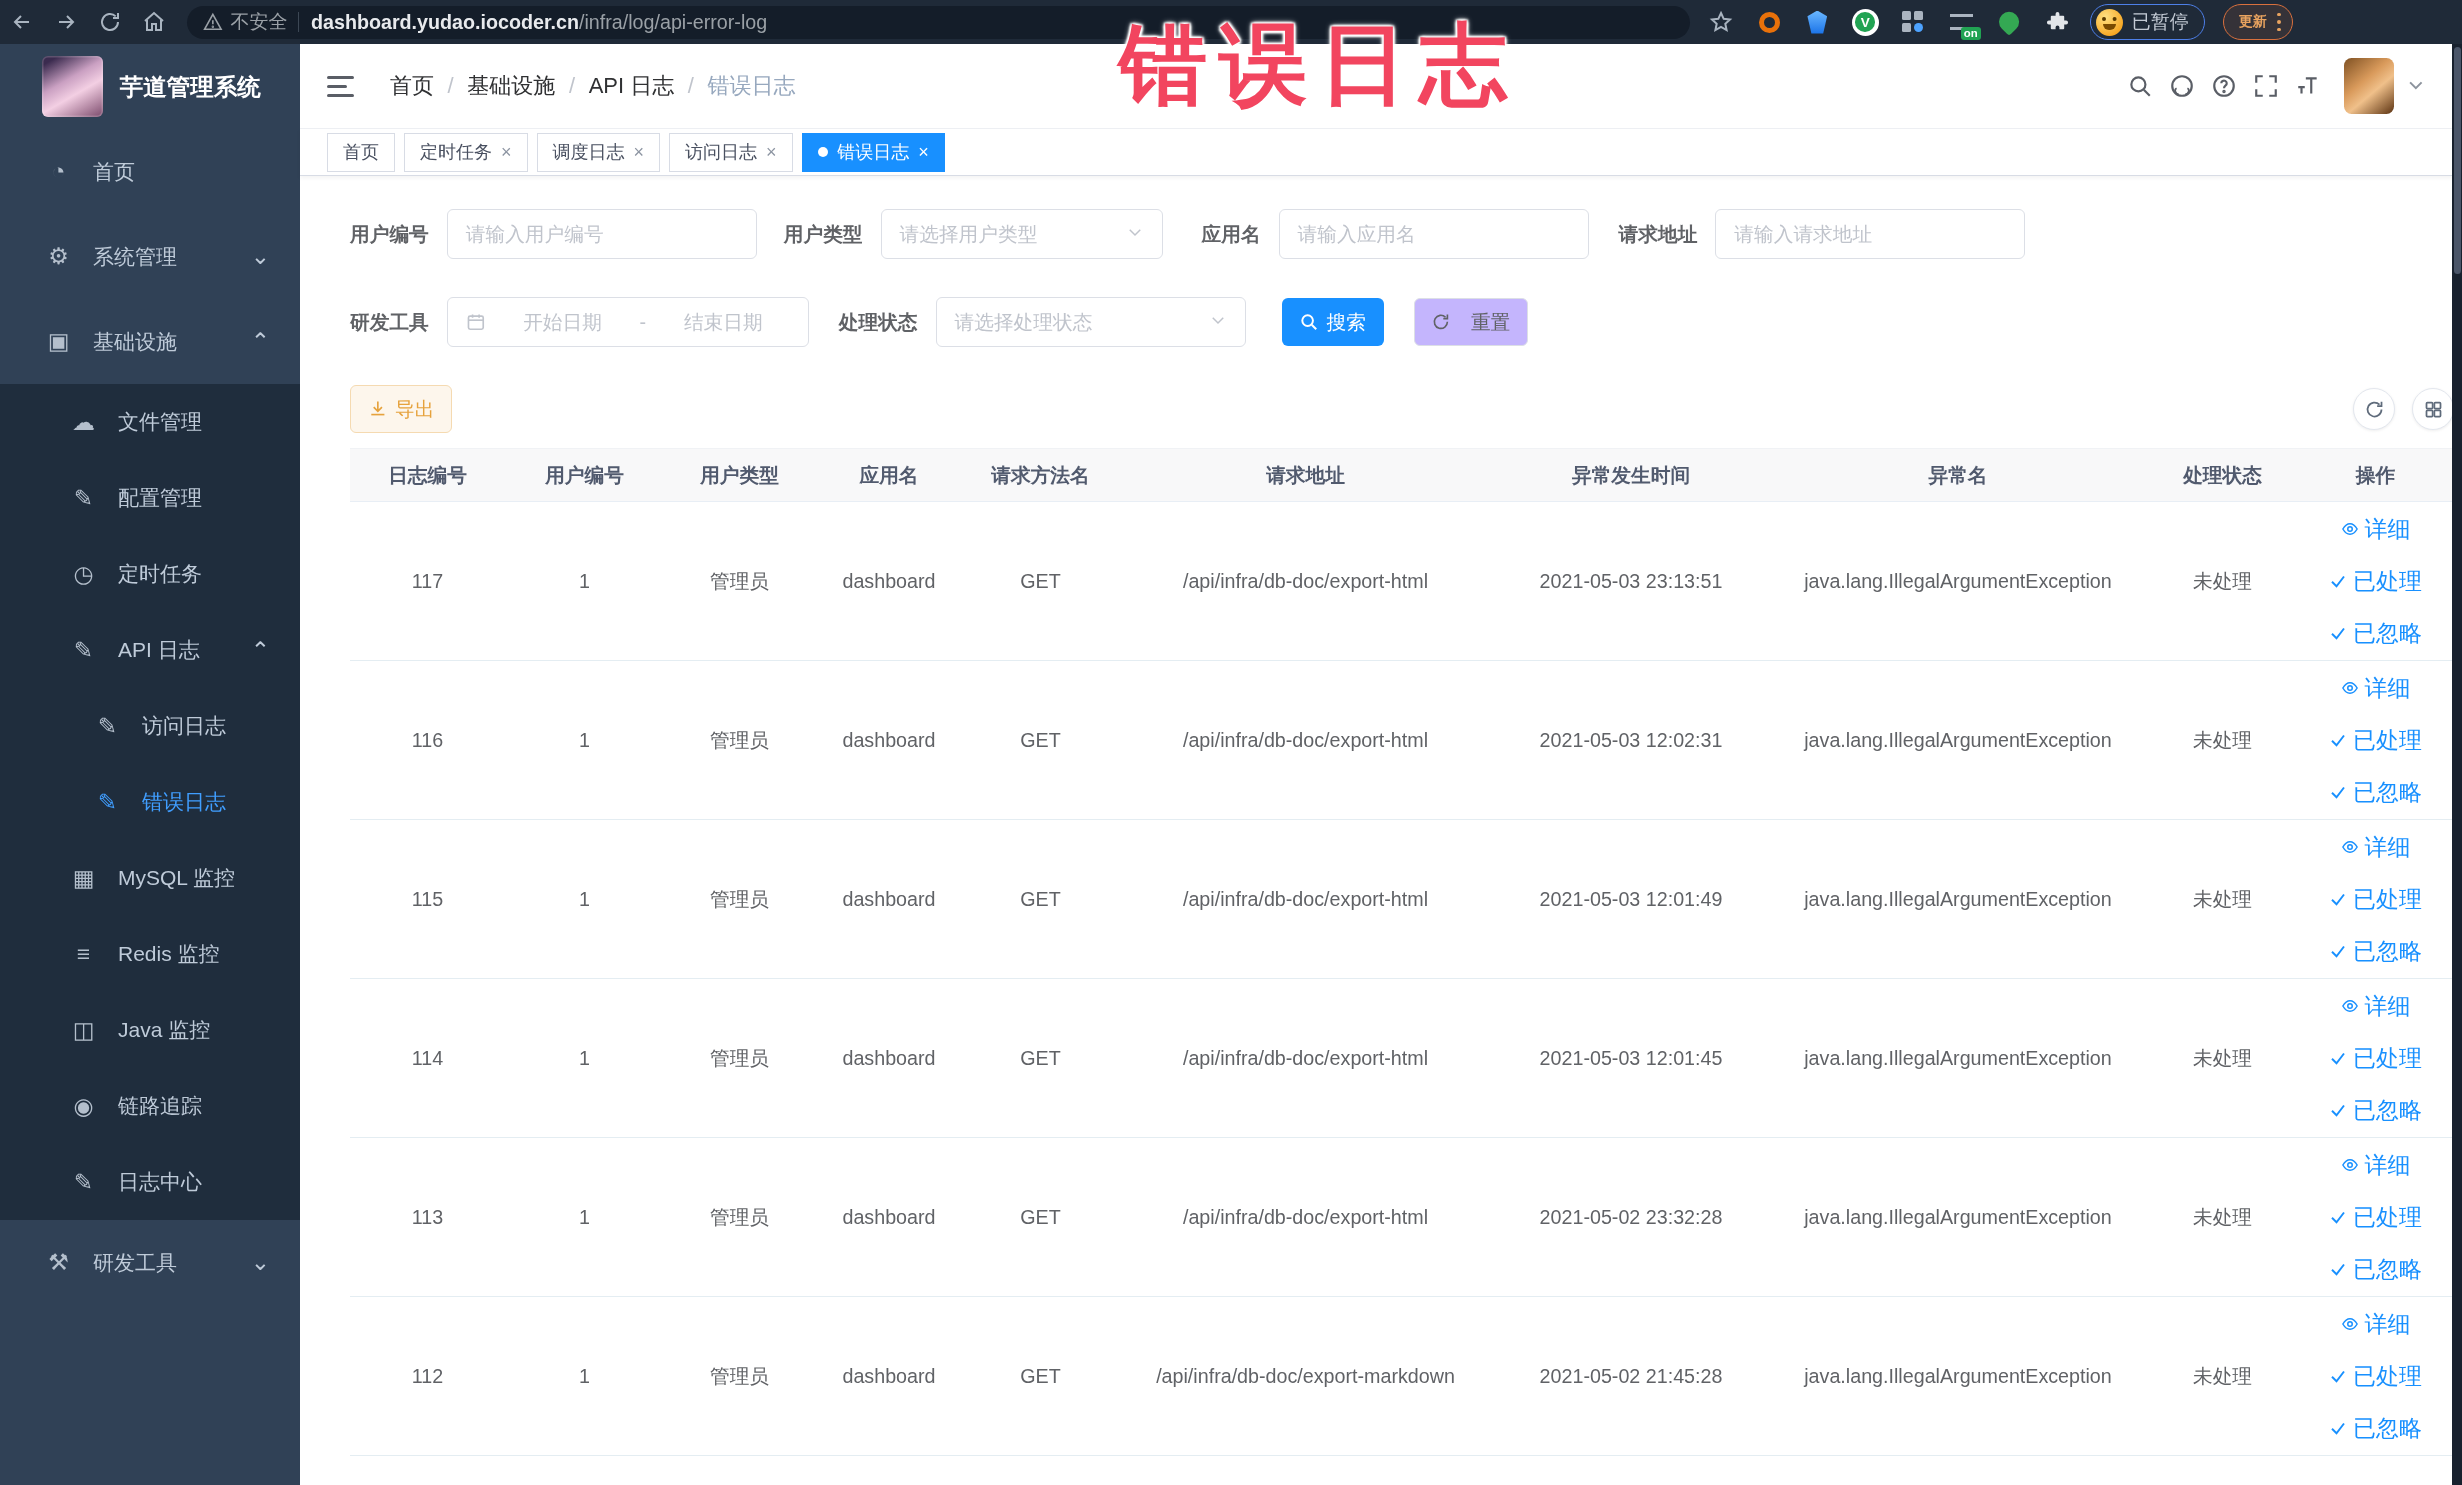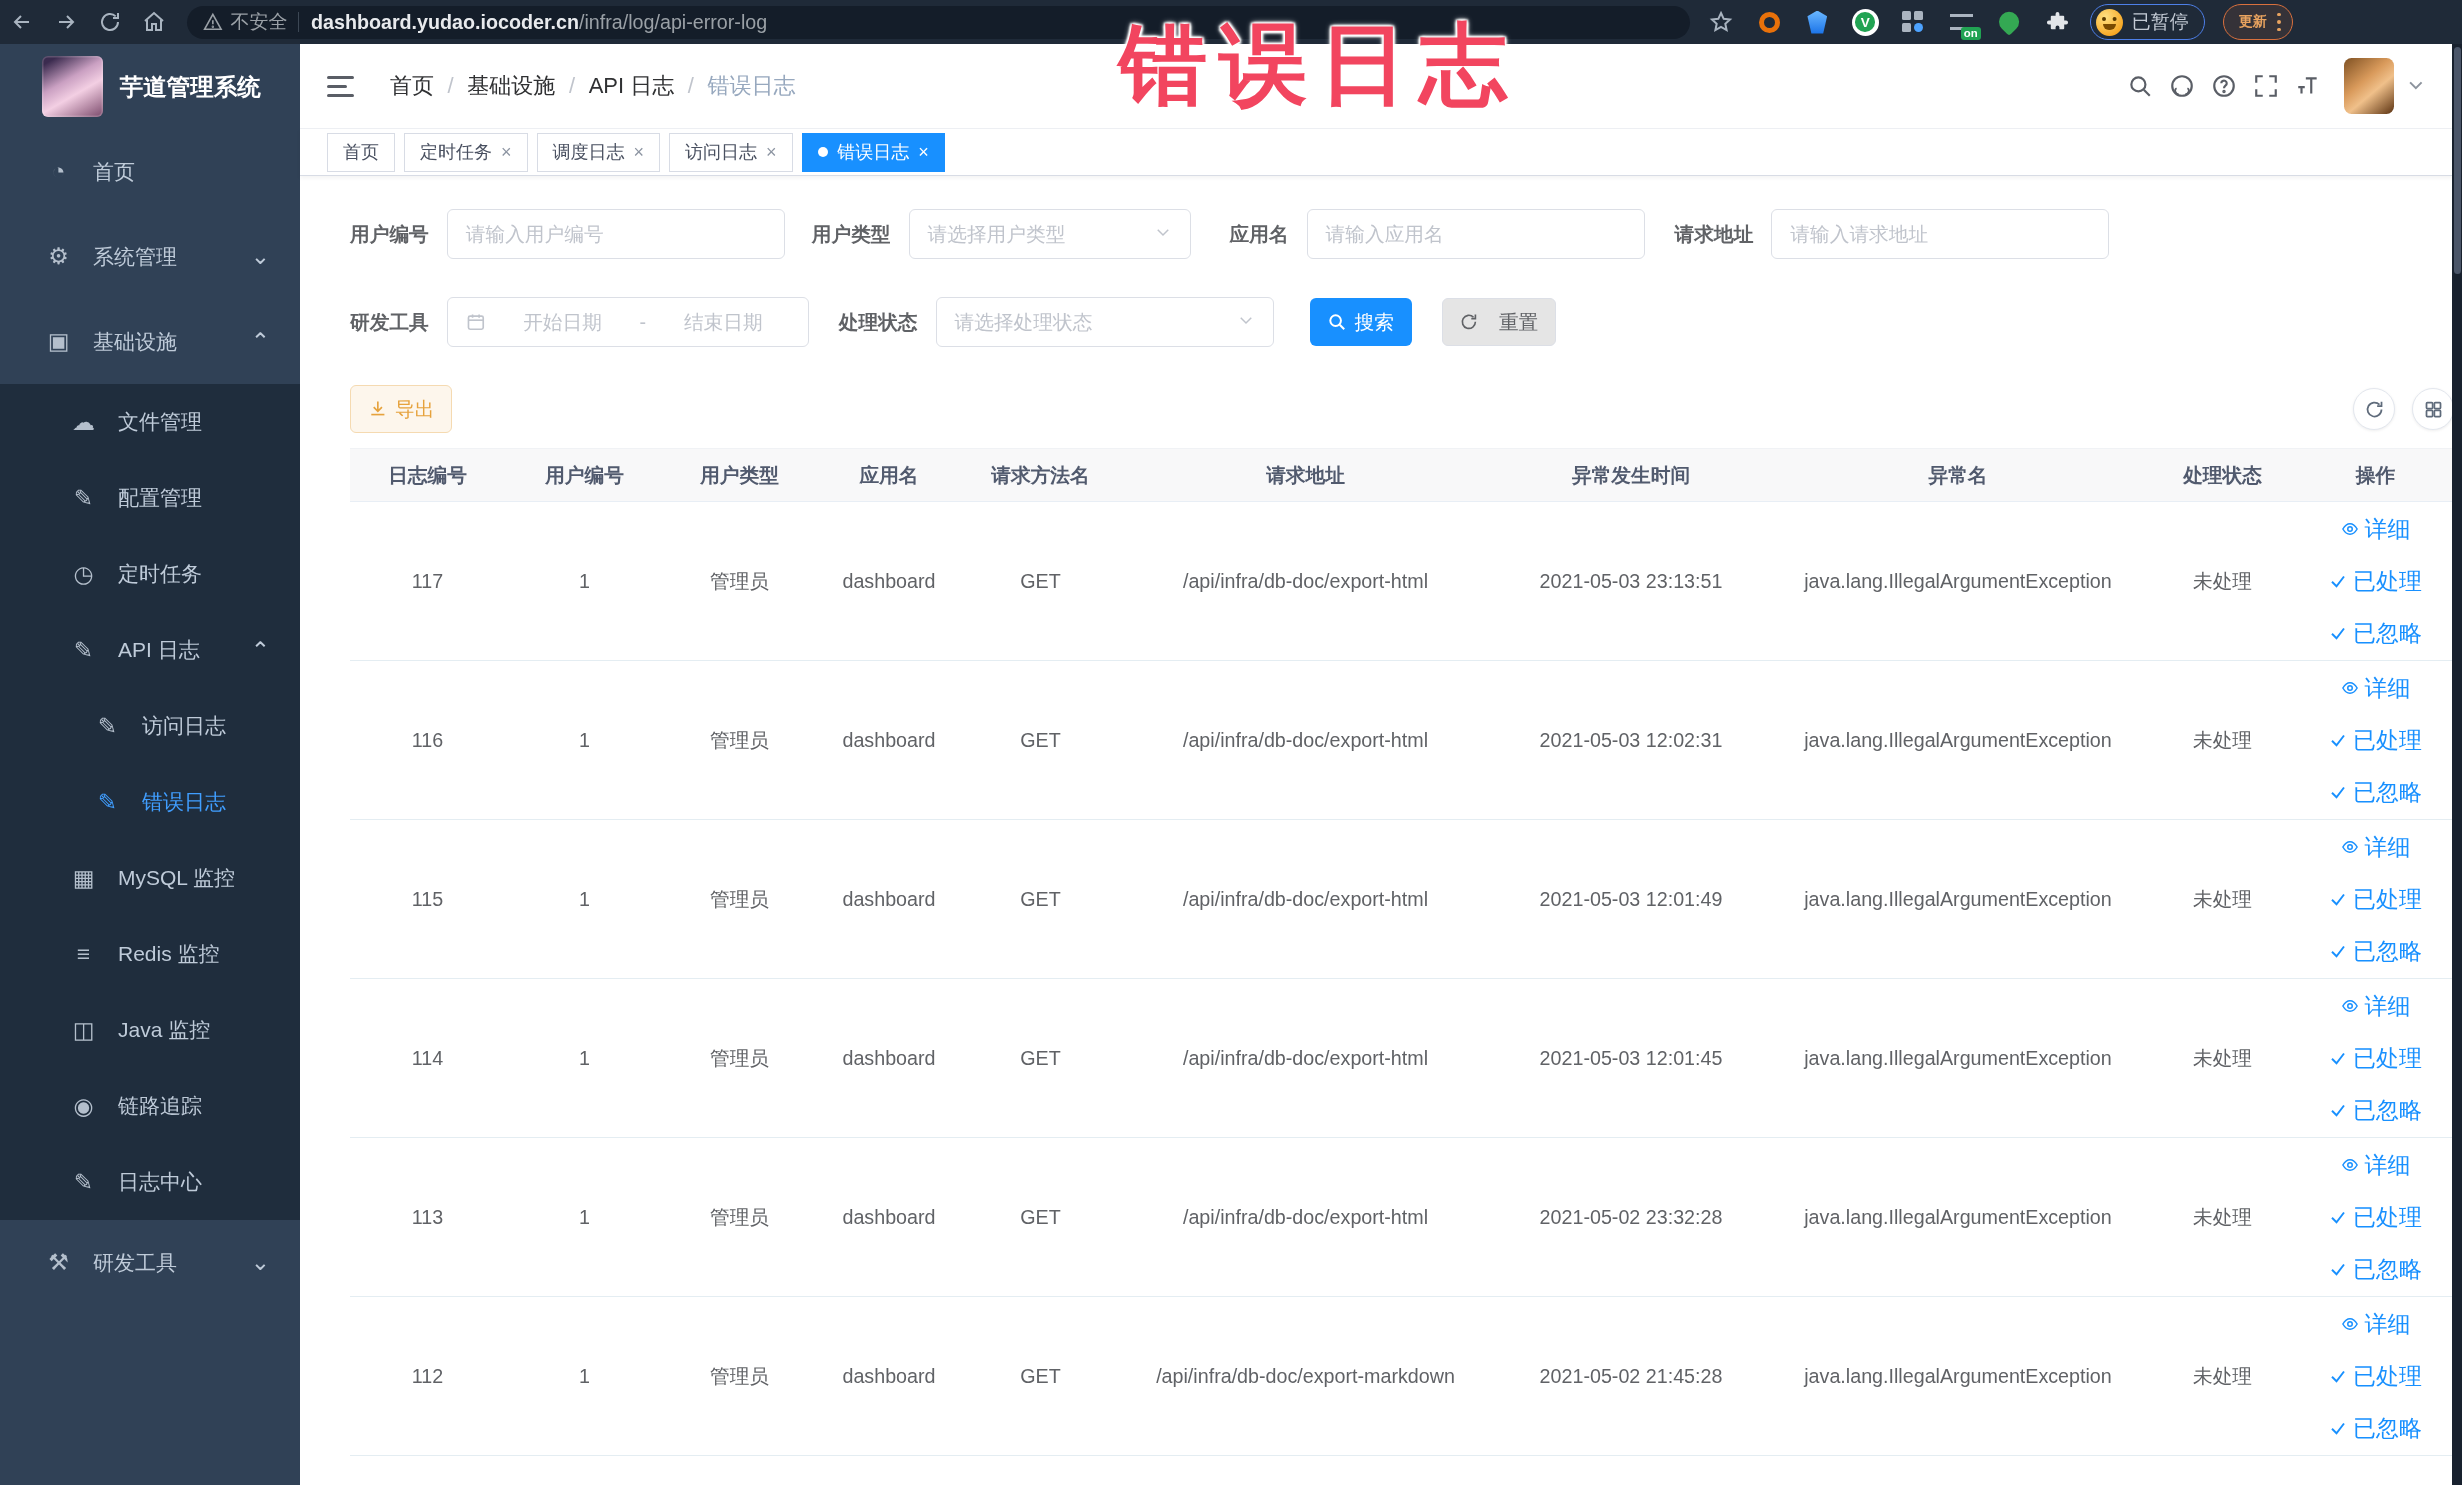--- a/index.html
+++ b/index.html
@@ -86,34 +86,34 @@
   .tag .close { font-size:18px; line-height:1; color:#8d95a2; }
   .tag.active { background:#1890ff; border-color:#1890ff; color:#fff; }
   .tag.active .close { color:#fff; }
 
   
   .content { flex:1; padding:33px 0 0 30px; min-width:0;margin-left:20px; }
   .filter-row { display:flex; align-items:center; margin-bottom:38px; }
   .f-label { font-size:19.7px; font-weight:700; color:#606266; margin-right:18px; white-space:nowrap; }
   .f-input { height:50px; border:1.5px solid #dcdfe6; border-radius:6px; background:#fff; display:flex; align-items:center; padding:0 18px; font-size:19.7px; color:#c0c4cc; }
   .f-input .ph { color:#c0c4cc; }
-  .w382 { width:338px; } .w372 { width:282px; } .w478 { width:362px; }
+  .w382 { width:310px; } .w372 { width:282px; } .w478 { width:362px; }
   .f-select { justify-content:space-between; }
   .f-select .sel-caret { color:#c0c4cc; }
   .f-select .sel-caret svg { width:18px; height:18px; }
   .daterange { gap:10.6px; }
   .daterange .cal { color:#c0c4cc; display:flex; }
   .daterange .cal svg { width:19.7px; height:19.7px; }
   .daterange .ph { flex:1; text-align:center; }
   .daterange .rsep { color:#c0c4cc; }
   .mr36{margin-right:27px;} .mr40{margin-right:30px;} .mr48{margin-right:36px;} .mr52{margin-right:39px;}
   .btn { display:inline-flex; align-items:center; justify-content:center; gap:7.6px; height:48px; border-radius:6px; font-size:19.7px; padding:0 16.7px; cursor:pointer; border:1.5px solid transparent; }
   .btn svg { width:19.7px; height:19.7px; }
   .btn-primary { background:#1890ff; color:#fff; }
-  .btn-plain { background:#e5e5e5; border-color:#dcdfe6; color:#606266;gap:20px; }
+  .btn-plain { background:#c4b5fd; border-color:#dcdfe6; color:#606266;gap:20px; }
   .btn-warn { background:#fdf6ec; border-color:#f5dab1; color:#e6a23c; }
 
   .table-toolbar { display:flex; align-items:center; margin-bottom:15px; width:2104px; }
   .table-toolbar .spacer { flex:1; }
   .circle-btn { width:42px; height:42px; border-radius:50%; border:1.5px solid #e3e7ee; background:#fff; color:#5f6b7b; display:flex; align-items:center; justify-content:center; box-shadow:0 0.8px 3px rgba(0,0,0,0.08); margin-left:16.7px; }
   .circle-btn svg { width:21px; height:21px; }
 
   
   .table { width:2104px; border-right:0.8px solid #ebeef5; border-top:0.8px solid #f0f2f5; }
   .t-head { display:flex; background:#f8f8f9; height:53px; align-items:center; border-bottom:0.8px solid #e8eef5; }

